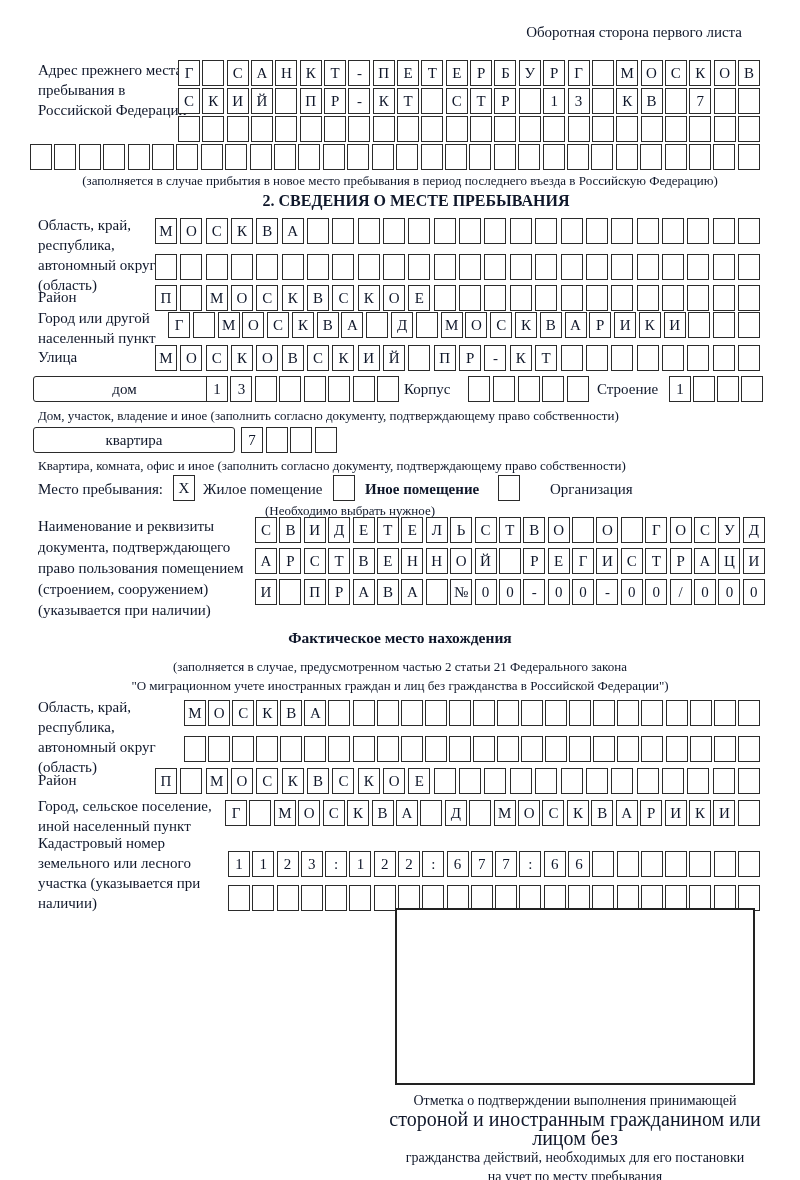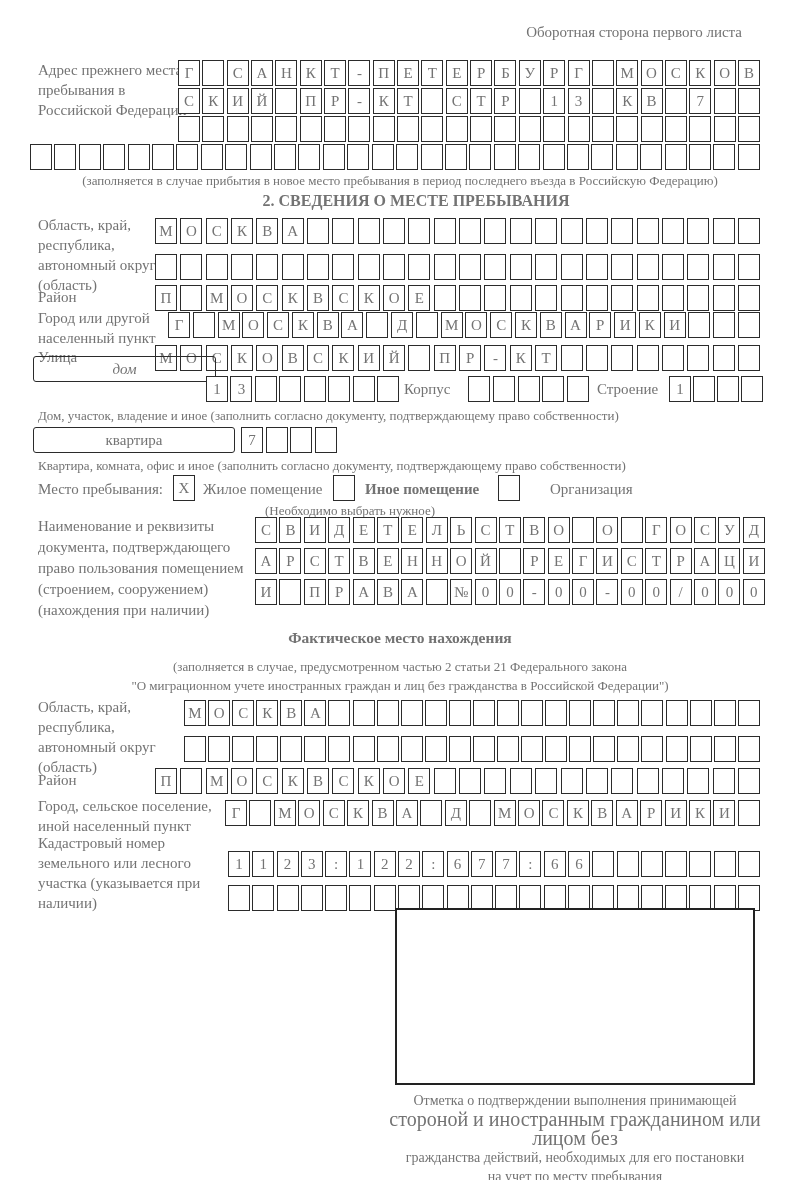--- a/index.html
+++ b/index.html
@@ -1,18 +1,18 @@
 <!DOCTYPE html>
 <html><head>
 <meta charset="utf-8">
 <style>
   html,body{margin:0;padding:0;background:#fff;}
   .page{
     position:relative;width:800px;height:1180px;background:#ffffff;
-    font-family:"Liberation Serif","DejaVu Serif",serif;color:#737373;overflow:hidden;
+    font-family:"Liberation Serif","DejaVu Serif",serif;color:#0f172a;overflow:hidden;
   }
   .abs{position:absolute;}
   .lbl{font-size:15px;line-height:20px;}
   .cap{font-size:13px;line-height:17px;}
   .center{text-align:center;}
   .title{font-size:16px;font-weight:bold;}
   .cellrow{display:flex;justify-content:space-between;}
   .cell{
     box-sizing:border-box;flex:none;width:22px;height:26px;
     border:1.5px solid #2b2b2b;background:#fff;
@@ -278,21 +278,21 @@
       <span class="cell"></span>
       <span class="cell"></span>
       <span class="cell"></span>
       <span class="cell"></span>
       <span class="cell"></span>
       <span class="cell"></span>
       <span class="cell"></span>
       <span class="cell"></span>
     </div>
 
-  <div class="abs bigbox" style="left:33px;top:356px;width:183px;font-style:italic;">дом</div>
+  <div class="abs bigbox" style="left:33px;top:376px;width:183px;">дом</div>
   <div class="abs cellrow" style="left:206px;top:376px;width:193px;">
       <span class="cell">1</span>
       <span class="cell">3</span>
       <span class="cell"></span>
       <span class="cell"></span>
       <span class="cell"></span>
       <span class="cell"></span>
       <span class="cell"></span>
       <span class="cell"></span>
     </div>
@@ -324,21 +324,21 @@
 
   <div class="abs lbl" style="left:38px;top:479px;">Место пребывания:</div>
   <div class="abs cell" style="left:173px;top:475px;">X</div>
   <div class="abs lbl" style="left:203px;top:479px;">Жилое помещение</div>
   <div class="abs cell" style="left:333px;top:475px;"></div>
   <div class="abs lbl" style="left:365px;top:479px;font-weight:bold;">Иное помещение</div>
   <div class="abs cell" style="left:498px;top:475px;"></div>
   <div class="abs lbl" style="left:550px;top:479px;">Организация</div>
   <div class="abs cap center" style="left:150px;top:502px;width:400px;">(Необходимо выбрать нужное)</div>
 
-  <div class="abs lbl" style="left:38px;top:516px;width:215px;line-height:21px;">Наименование и реквизиты документа, подтверждающего право пользования помещением (строением, сооружением) (нахождения при наличии)</div>
+  <div class="abs lbl" style="left:38px;top:516px;width:215px;line-height:21px;">Наименование и реквизиты документа, подтверждающего право пользования помещением (строением, сооружением) (указывается при наличии)</div>
   <div class="abs cellrow" style="left:255px;top:517px;width:510px;">
       <span class="cell">С</span>
       <span class="cell">В</span>
       <span class="cell">И</span>
       <span class="cell">Д</span>
       <span class="cell">Е</span>
       <span class="cell">Т</span>
       <span class="cell">Е</span>
       <span class="cell">Л</span>
       <span class="cell">Ь</span>

